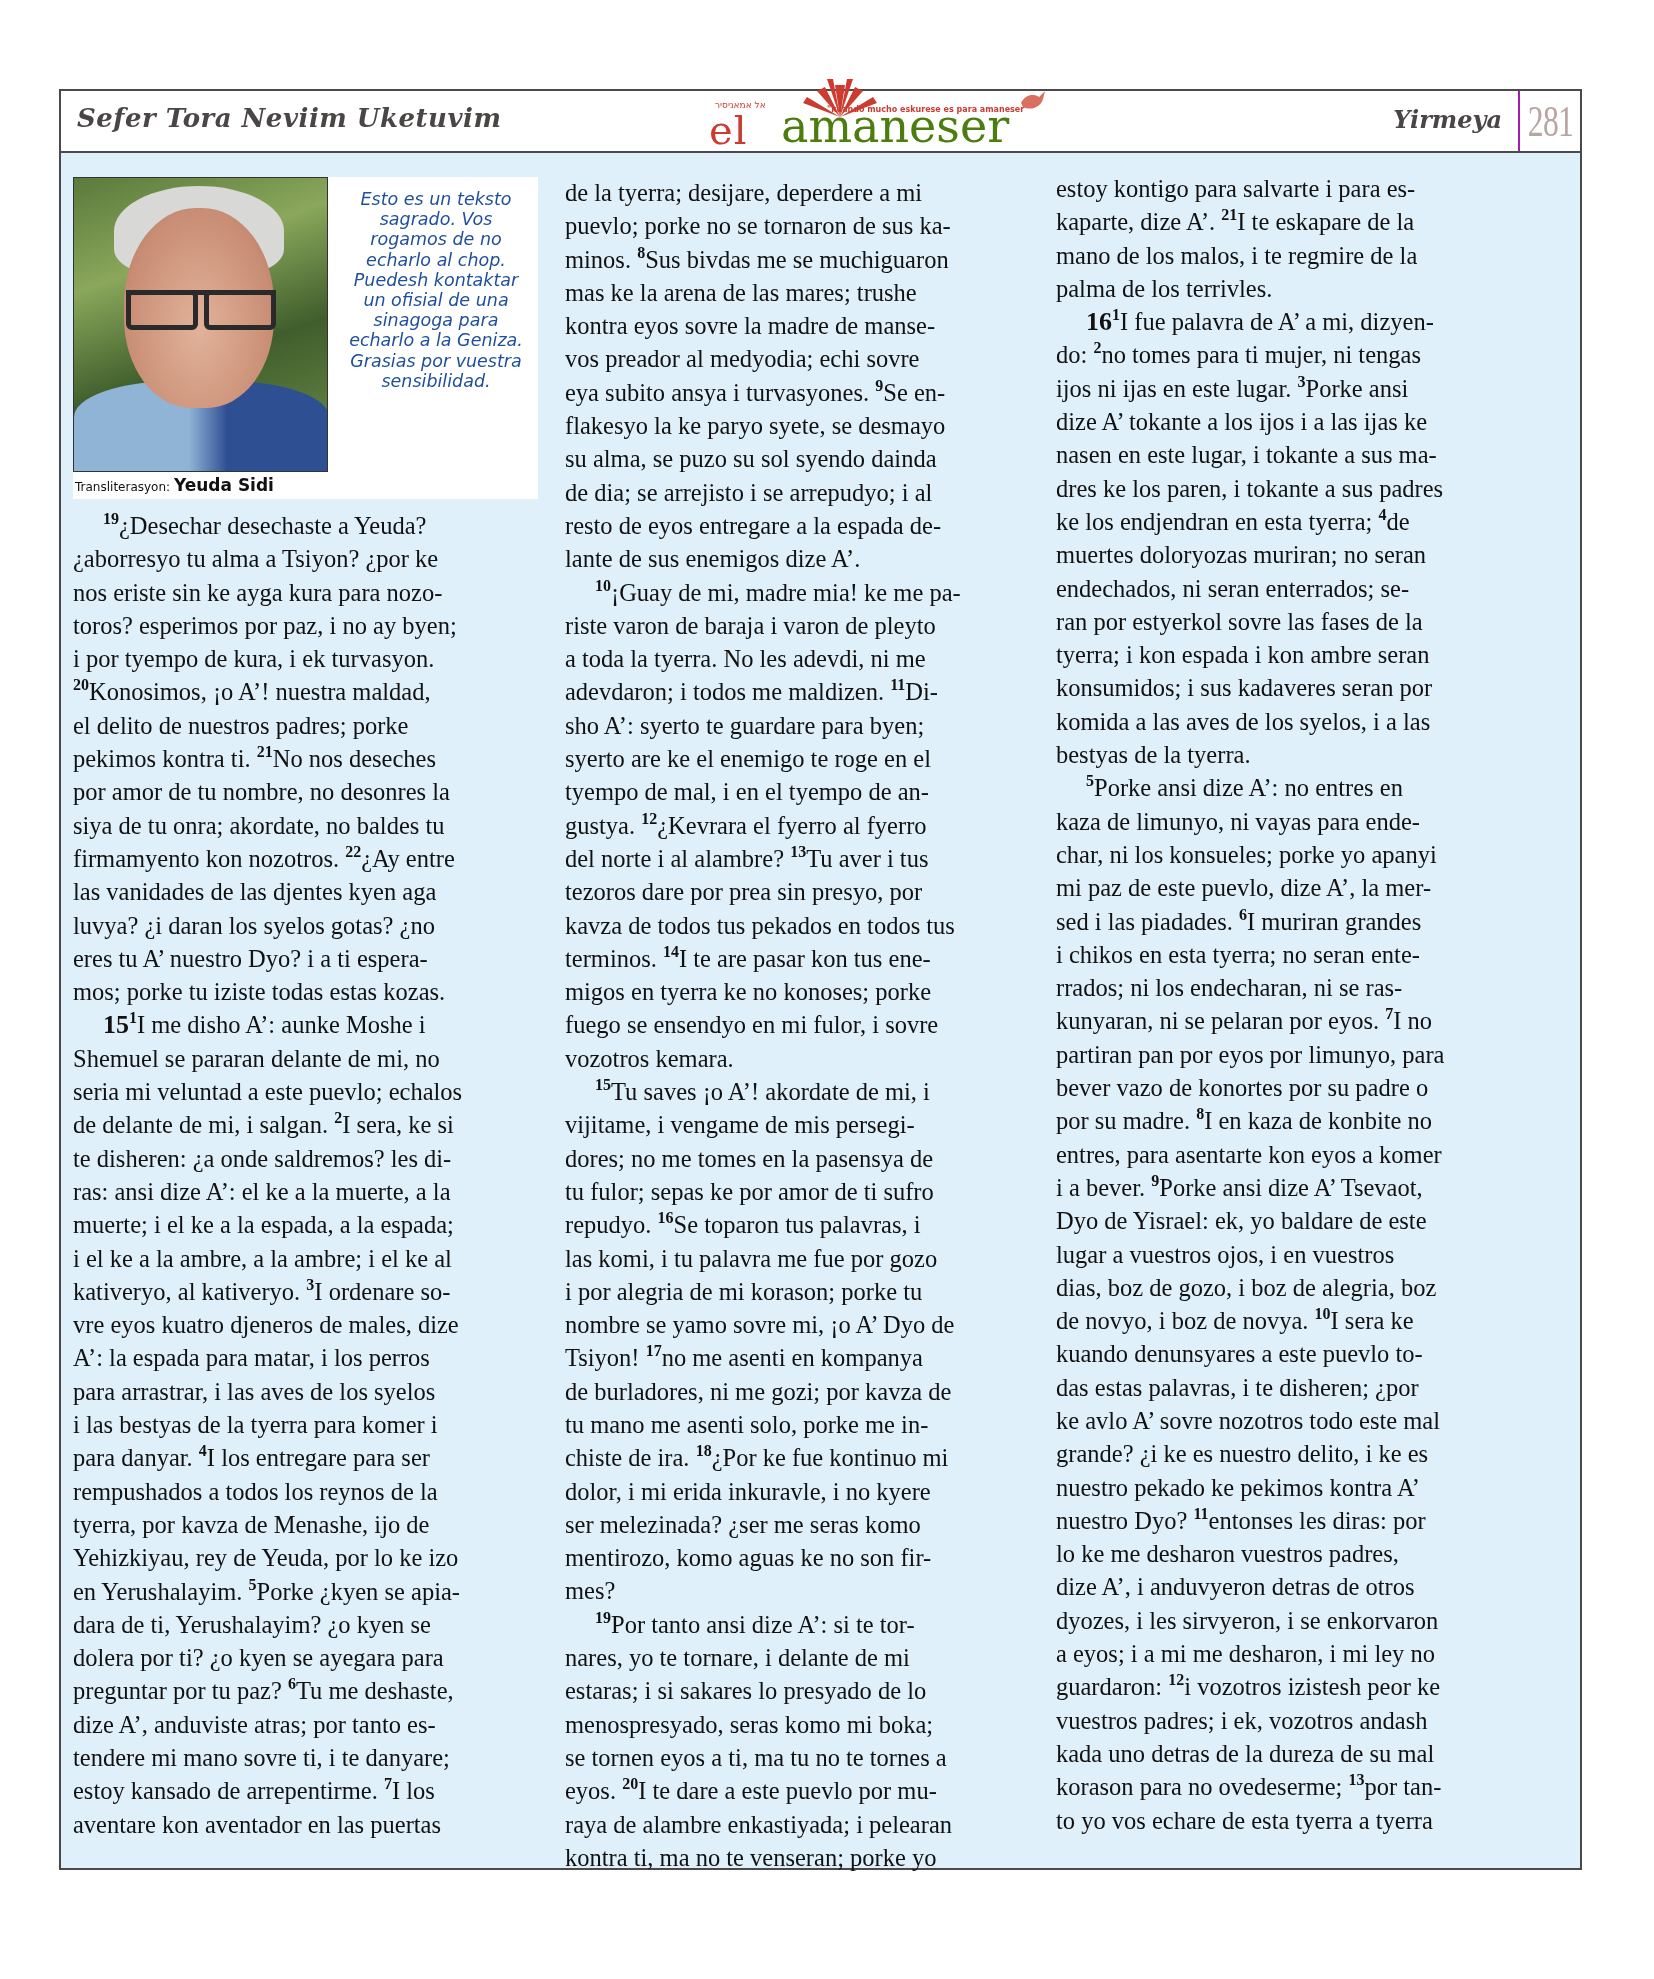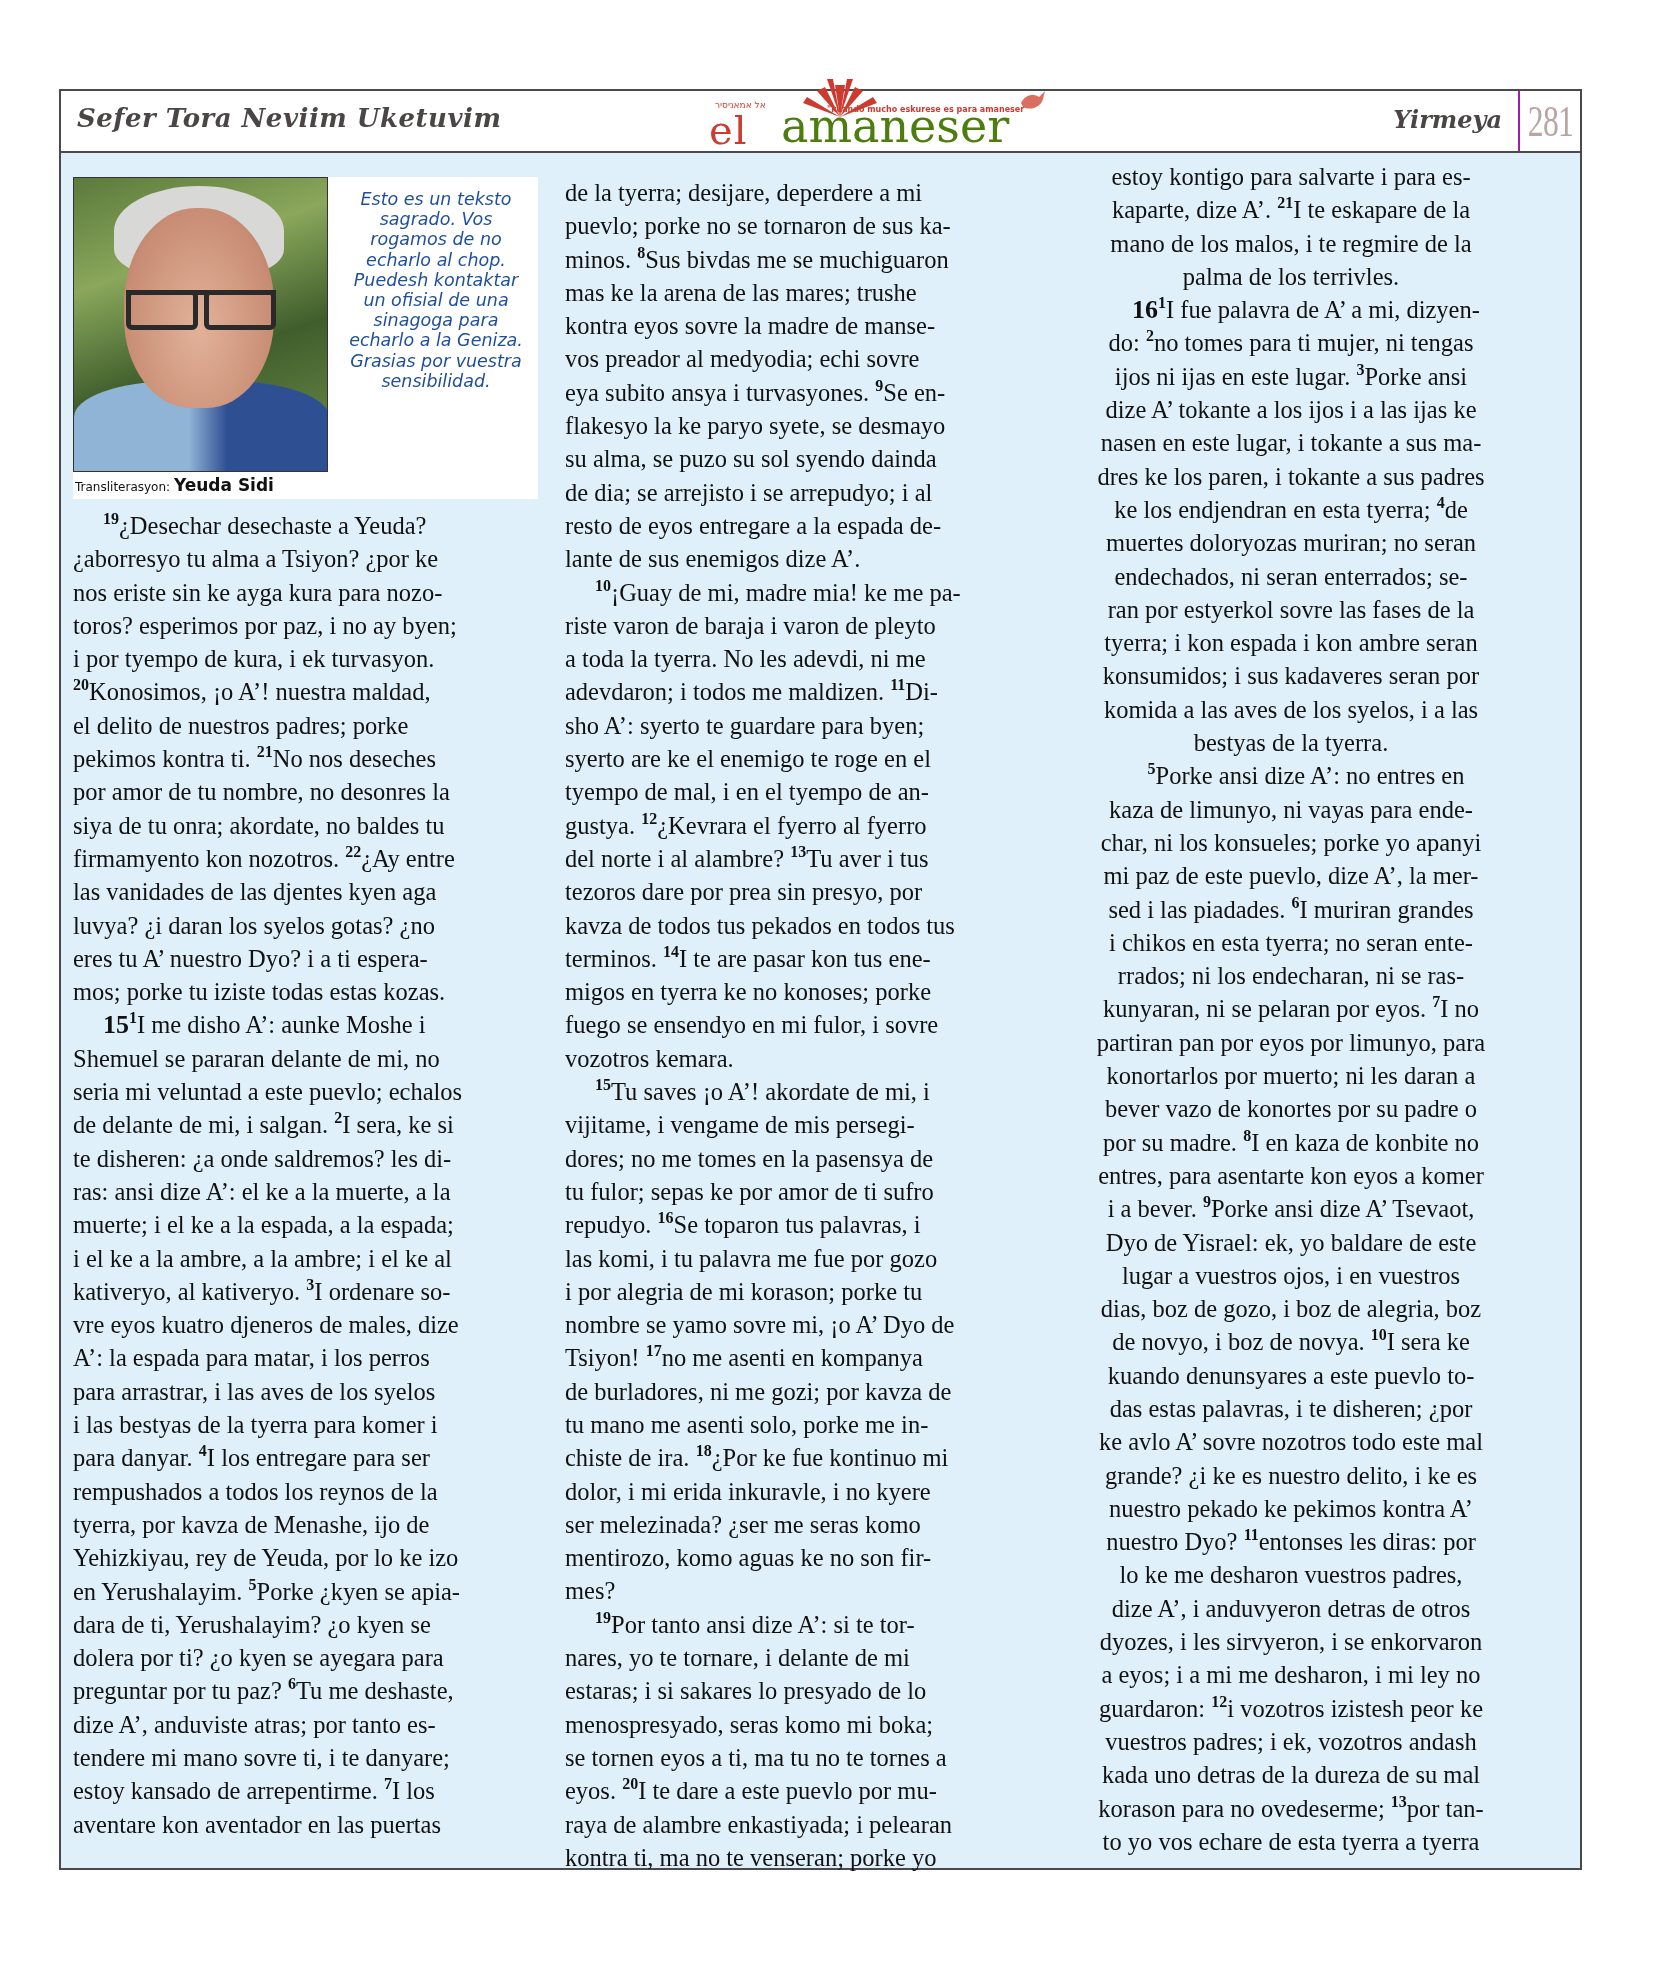--- a/index.html
+++ b/index.html
@@ -101,21 +101,21 @@
   .col {
     position: absolute; font-family: "Liberation Serif", serif; font-size: 24.5px;
     line-height: 33.3px; color: #111; text-align: left;
   }
   .col .line { display: block; white-space: nowrap; }
   .col .indent { padding-left: 30px; }
   .col sup { font-size: 16px; font-weight: bold; vertical-align: 10px; line-height: 0; }
   .col .chap { font-weight: bold; font-size: 26px; }
   .col1 { left: 12px; top: 418px; width: 470px; }
   .col2 { left: 504px; top: 85px; width: 470px; }
-  .col3 { left: 995px; top: 69px; width: 470px; text-align: center; }
+  .col3 { left: 995px; top: 81px; width: 470px; }
 </style>
 </head>
 <body>
 
 <div class="page-frame">
 
   <div class="header">
     <div class="header-left">Sefer Tora Neviim Uketuvim</div>
 
     <div class="logo">
@@ -275,21 +275,20 @@
       <span class="line"><span>bestyas de la tyerra.</span></span>
       <span class="line indent"><sup>5</sup><span>Porke ansi dize A’: no entres en</span></span>
       <span class="line"><span>kaza de limunyo, ni vayas para ende-</span></span>
       <span class="line"><span>char, ni los konsueles; porke yo apanyi</span></span>
       <span class="line"><span>mi paz de este puevlo, dize A’, la mer-</span></span>
       <span class="line"><span>sed i las piadades. </span><sup>6</sup><span>I muriran grandes</span></span>
       <span class="line"><span>i chikos en esta tyerra; no seran ente-</span></span>
       <span class="line"><span>rrados; ni los endecharan, ni se ras-</span></span>
       <span class="line"><span>kunyaran, ni se pelaran por eyos. </span><sup>7</sup><span>I no</span></span>
       <span class="line"><span>partiran pan por eyos por limunyo, para</span></span>
-      <span class="line"><span>konortarlos por muerto; ni les daran a</span></span>
       <span class="line"><span>bever vazo de konortes por su padre o</span></span>
       <span class="line"><span>por su madre. </span><sup>8</sup><span>I en kaza de konbite no</span></span>
       <span class="line"><span>entres, para asentarte kon eyos a komer</span></span>
       <span class="line"><span>i a bever. </span><sup>9</sup><span>Porke ansi dize A’ Tsevaot,</span></span>
       <span class="line"><span>Dyo de Yisrael: ek, yo baldare de este</span></span>
       <span class="line"><span>lugar a vuestros ojos, i en vuestros</span></span>
       <span class="line"><span>dias, boz de gozo, i boz de alegria, boz</span></span>
       <span class="line"><span>de novyo, i boz de novya. </span><sup>10</sup><span>I sera ke</span></span>
       <span class="line"><span>kuando denunsyares a este puevlo to-</span></span>
       <span class="line"><span>das estas palavras, i te disheren; ¿por</span></span>

